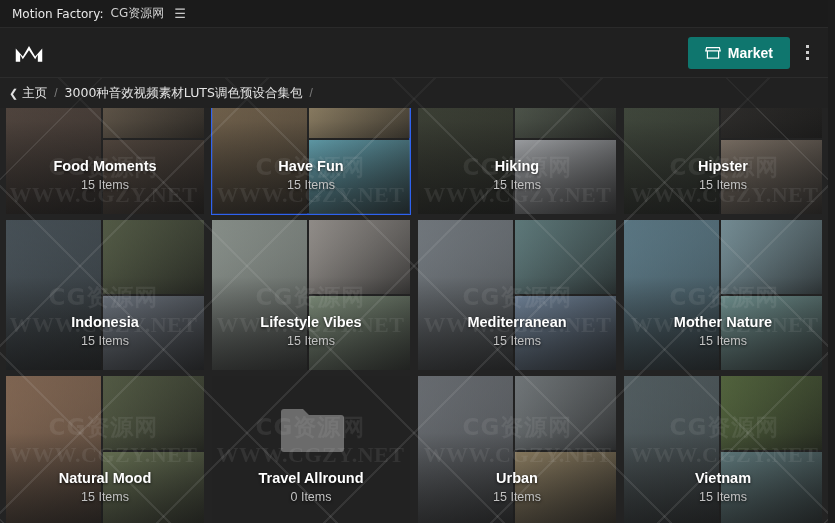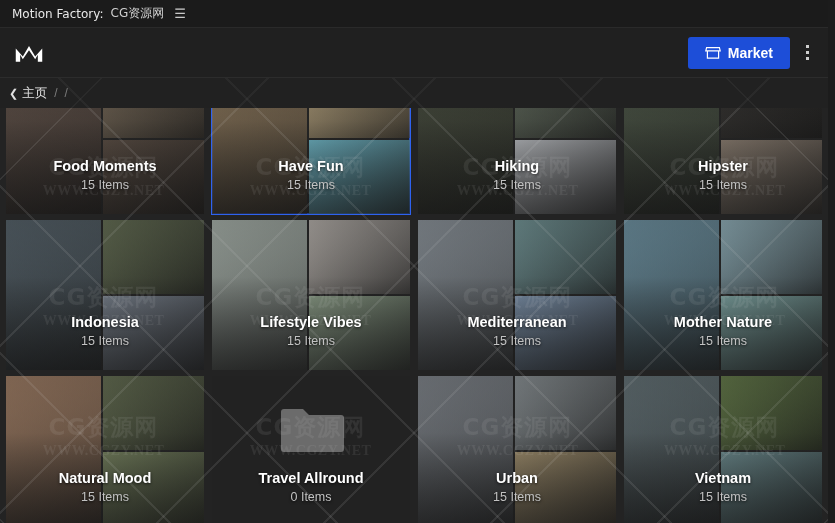--- a/index.html
+++ b/index.html
@@ -44,21 +44,21 @@
     user-select: none;
   }
   .wm-cn {
     font-family: "DejaVu Sans", sans-serif;
     font-size: 23px;
     font-weight: 700;
     letter-spacing: 1px;
   }
   .wm-en {
     font-family: "Liberation Serif", serif;
-    font-size: 14px;
+    font-size: 22px;
     font-weight: 700;
     letter-spacing: 0.5px;
     margin-top: 5px;
   }
 
   
   .titlebar {
     position: relative; z-index: 70;
     height: 28px;
     background: #1b1b1b;
@@ -91,21 +91,21 @@
   .logo-mark { width: 30px; height: 24px; flex: 0 0 auto; }
   .brand-name {
     margin-left: 10px;
     font-size: 15px; font-weight: 700;
     color: #ffffff;
     letter-spacing: 0.2px;
   }
   .hdr-spacer { flex: 1 1 auto; }
   .market-btn {
     display: flex; align-items: center; gap: 7px;
-    background: #1d4ed8;
+    background: #0f766e;
     color: #fff;
     height: 32px;
     padding: 0 17px;
     border-radius: 3px;
     font-size: 14px; font-weight: 700;
     cursor: pointer;
     border: none;
     font-family: "Liberation Sans", sans-serif;
   }
   .market-btn svg { display:block; }
@@ -236,20 +236,21 @@
       <i></i>
       <i></i>
       <i></i>
     </span>
   </div>
 
   <div class="crumbbar">
     <span class="crumb-back">❮</span>
     <span class="crumb">主页</span>
     <span class="crumb-sep">/</span>
+    <span class="crumb">3000种音效视频素材LUTS调色预设合集包</span>
     <span class="crumb-sep">/</span>
   </div>
 
   <div class="content">
     <div class="card-grid" id="card-grid">
         <div class="card">
           <div class="thumbs">
             <div class="th-left">
               <div class="ph" style="background:linear-gradient(165deg,#6d5c52 0%, rgba(0,0,0,0.45) 120%)"></div>
             </div>

